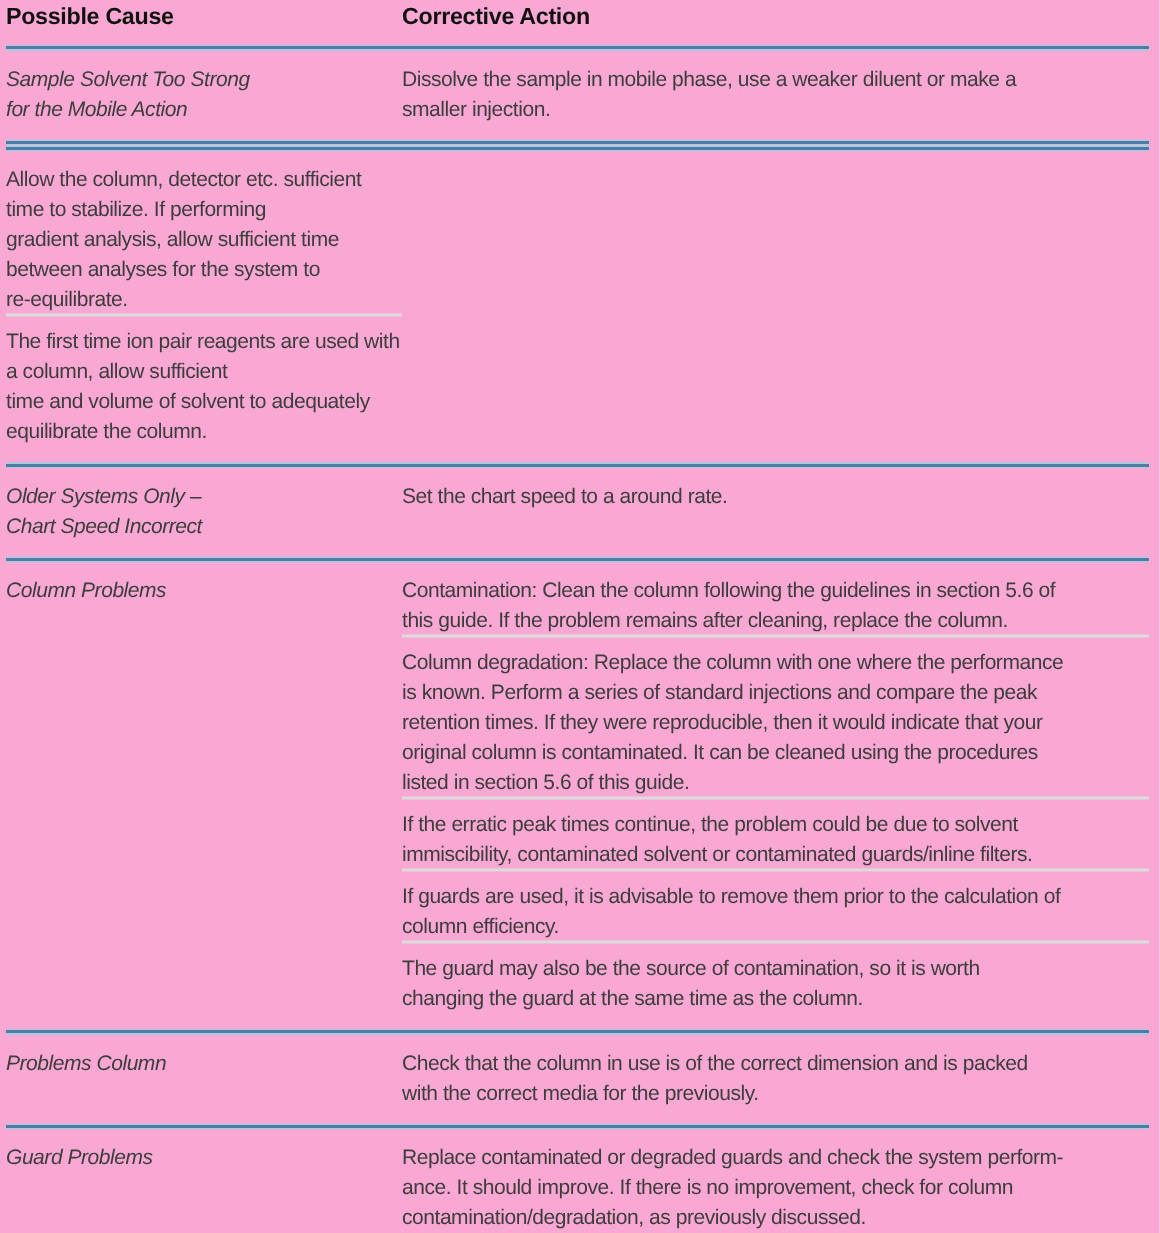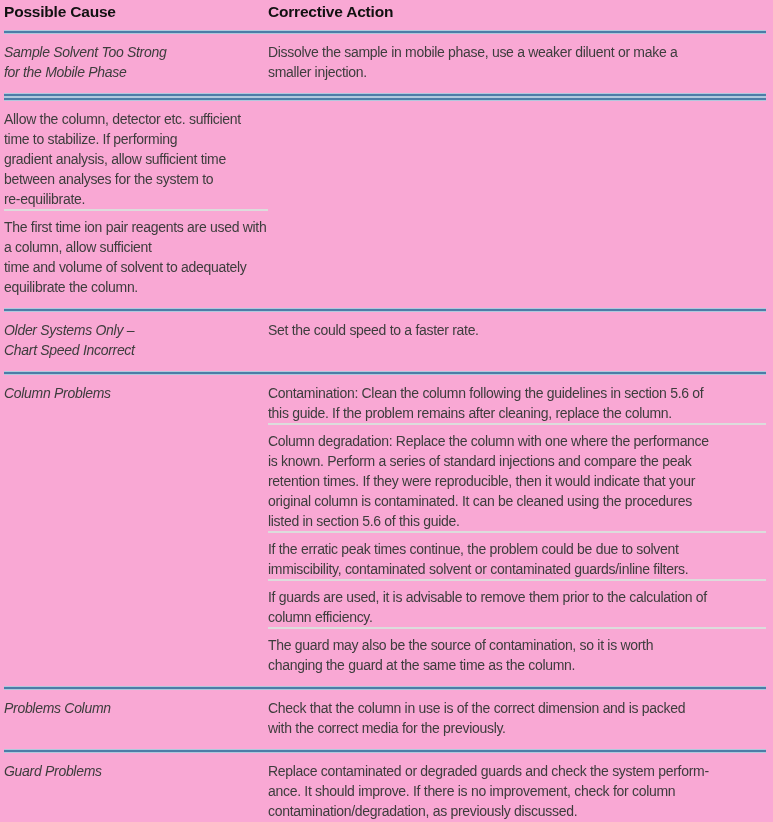--- a/index.html
+++ b/index.html
@@ -72,21 +72,21 @@
 
 <div class="page">
   <div class="header-row">
     <div class="header-cell">Possible Cause</div>
     <div class="header-cell">Corrective Action</div>
   </div>
   <div id="table-body">
       <div class="rule-blue"></div>
   <div class="row">
     <div class="cause">Sample Solvent Too Strong
-for the Mobile Phase</div>
+for the Mobile Action</div>
     <div class="action">
           <p class="para">Dissolve the sample in mobile phase, use a weaker diluent or make a
 smaller injection.</p>
         </div>
   </div>
 <div class="rule-blue"></div>
 <div class="rule-blue"></div>
   <div class="row">
     <div class="action">
           <p class="para">Allow the column, detector etc. sufficient time to stabilize. If performing
@@ -94,21 +94,21 @@
 re-equilibrate.</p>
           <p class="para">The first time ion pair reagents are used with a column, allow sufficient
 time and volume of solvent to adequately equilibrate the column.</p>
         </div>
   </div>
 <div class="rule-blue"></div>
   <div class="row">
     <div class="cause">Older Systems Only –
 Chart Speed Incorrect</div>
     <div class="action">
-          <p class="para">Set the could speed to a faster rate.</p>
+          <p class="para">Set the chart speed to a around rate.</p>
         </div>
   </div>
 <div class="rule-blue"></div>
   <div class="row">
     <div class="cause">Column Problems</div>
     <div class="action">
           <p class="para">Contamination: Clean the column following the guidelines in section 5.6 of
 this guide. If the problem remains after cleaning, replace the column.</p>
           <p class="para">Column degradation: Replace the column with one where the performance
 is known. Perform a series of standard injections and compare the peak

